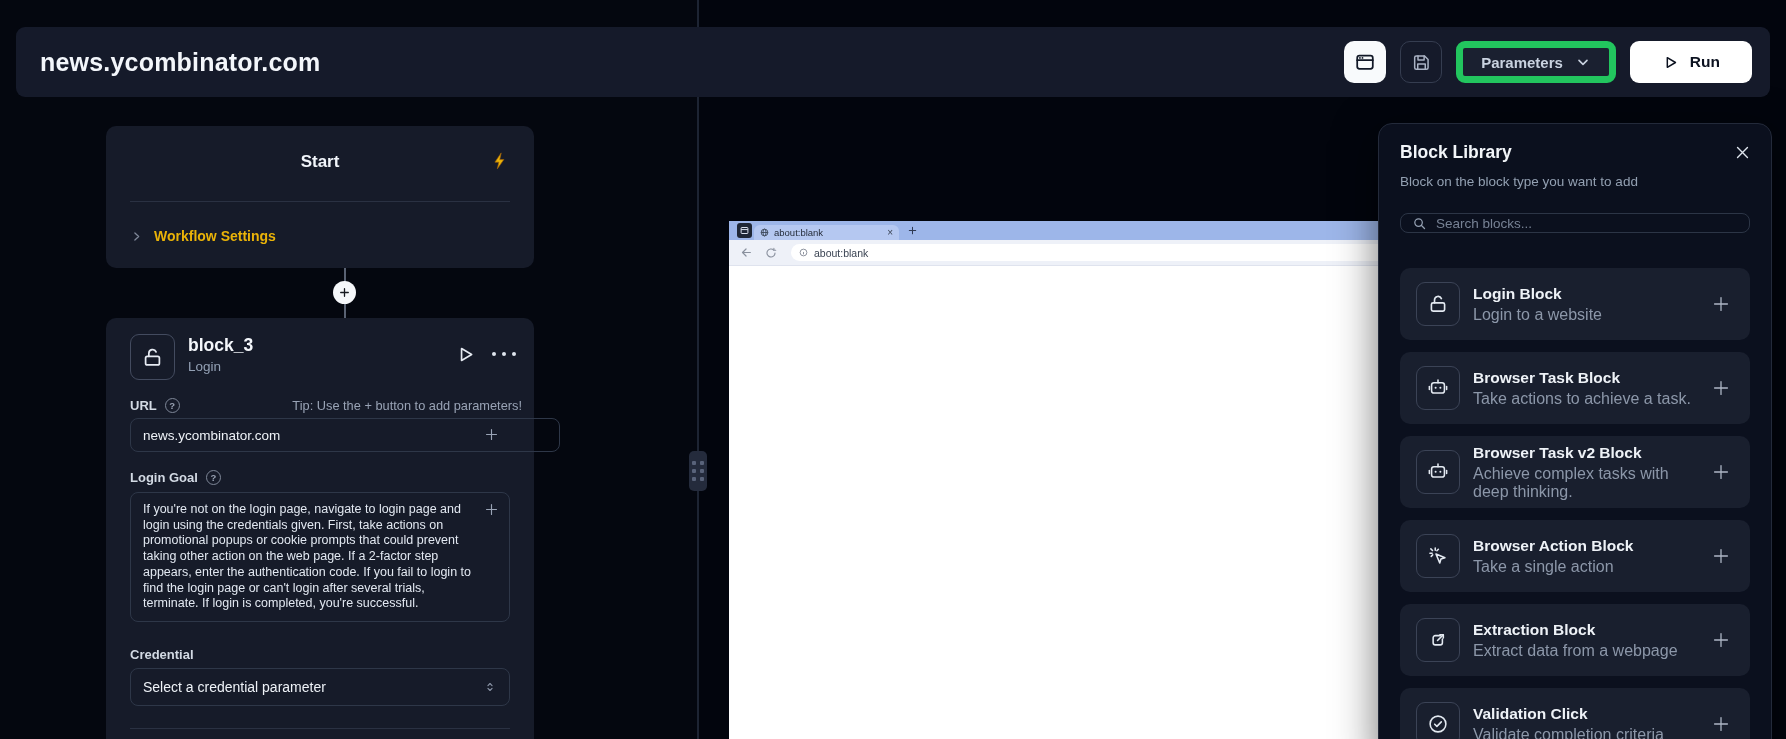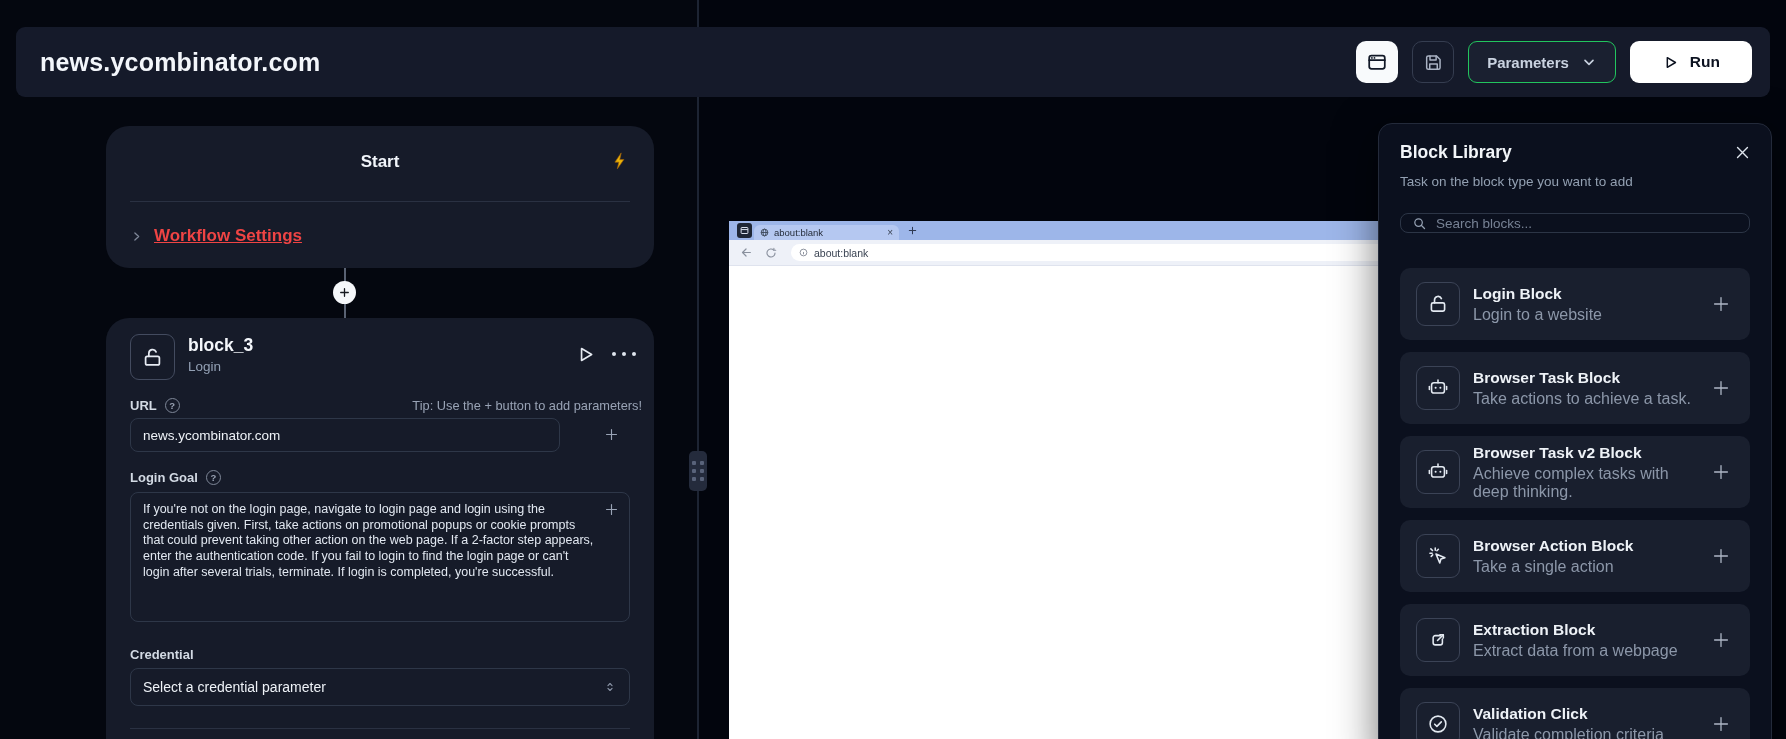--- a/index.html
+++ b/index.html
@@ -33,37 +33,37 @@
   .app-title { margin-left:24px; font-size:25px; font-weight:600; color:#f3f6fb; letter-spacing:.2px; }
   .hdr-actions { margin-left:auto; margin-right:18px; display:flex; align-items:center; gap:14px; }
   .icon-btn {
     width:42px; height:42px; border-radius:10px; display:flex; align-items:center; justify-content:center;
     cursor:pointer; border:1px solid transparent;
   }
   .icon-btn.white { background:#f8fafc; color:#111827; }
   .icon-btn.ghost { background:transparent; border:1px solid #353d50; color:#aab3c4; }
   .params-btn {
     height:42px; padding:0 18px; border-radius:9px; background:#1a2030;
-    border:1px solid #22c55e; display:flex; align-items:center; gap:12px;
+    border:7px solid #22c55e; display:flex; align-items:center; gap:12px;
     font-size:15px; font-weight:600; color:#c9d2e0; cursor:pointer;
   }
   .run-btn {
     height:42px; padding:0 32px; border-radius:9px; background:#ffffff;
     display:flex; align-items:center; gap:11px; font-size:15.5px; font-weight:700;
     color:#0c1220; cursor:pointer;
   }
 
   
-  .node-card { position:absolute; left:106px; width:548px; background:#161b29; border-radius:23px; }
+  .node-card { position:absolute; left:106px; width:428px; background:#161b29; border-radius:10px; }
   .start-card { top:126px; height:142px; }
   .start-title { position:absolute; left:0; right:0; top:26px; text-align:center; font-size:17px; font-weight:600; color:#f1f5fa; }
   .start-bolt { position:absolute; right:24px; top:24px; }
   .start-divider { position:absolute; left:24px; right:24px; top:75px; height:1px; background:#2a3142; }
   .ws-row { position:absolute; left:24px; top:94px; height:32px; display:flex; align-items:center; gap:11px; cursor:pointer; }
-  .ws-label { font-size:17px; font-weight:700; color:#ef4444;text-decoration:underline; }
+  .ws-label { font-size:14px; font-weight:700; color:#eab308; }
 
   .connector-line { position:absolute; left:344px; top:268px; width:2px; height:50px; background:#596273; }
   .connector-plus {
     position:absolute; left:333px; top:281px; width:23px; height:23px; border-radius:50%;
     background:#f5f7fa; color:#15181f; display:flex; align-items:center; justify-content:center; cursor:pointer;
   }
 
   .block-card { top:318px; height:452px; }
   .blk-iconsq {
     position:absolute; left:24px; top:16px; width:45px; height:46px; border-radius:9px;
@@ -355,21 +355,21 @@
   <div class="browser-page"></div>
 </div>
 
 <div class="block-library">
   <div class="bl-title">Block Library</div>
   <div class="bl-close">
     <svg width="17" height="17" viewBox="0 0 24 24" fill="none" stroke="currentColor" stroke-width="1.9" stroke-linecap="round">
       <path d="M5 5l14 14M19 5 5 19"></path>
     </svg>
   </div>
-  <div class="bl-sub">Task on the block type you want to add</div>
+  <div class="bl-sub">Block on the block type you want to add</div>
   <div class="bl-search">
     <span>
       <svg width="15" height="15" viewBox="0 0 24 24" fill="none" stroke="#94a0b2" stroke-width="2" stroke-linecap="round">
         <circle cx="10.5" cy="10.5" r="6"></circle>
           <line x1="15.2" y1="15.2" x2="20" y2="20"></line>
       </svg>
     </span>
     <input type="text" placeholder="Search blocks..." style="">
   </div>
 

